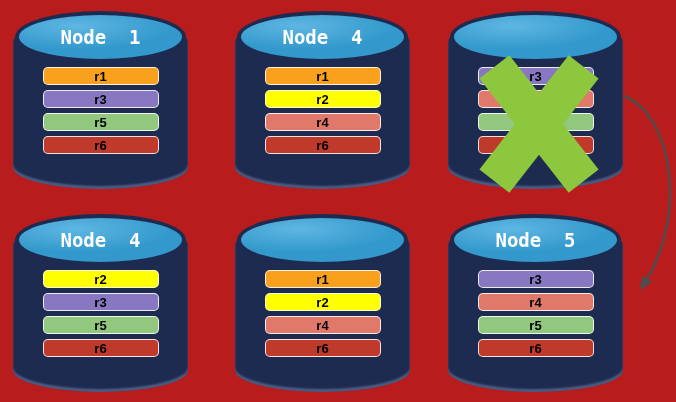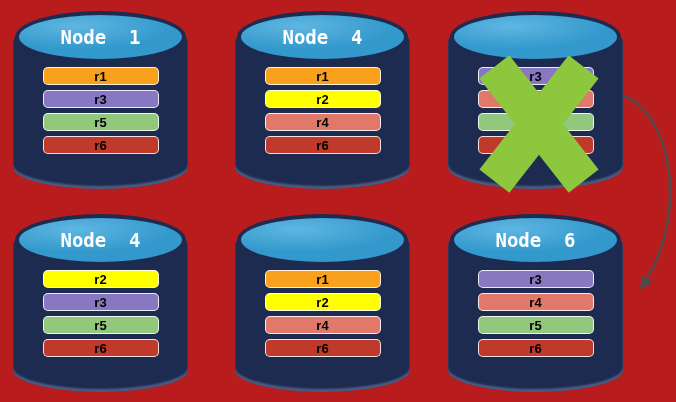--- a/index.html
+++ b/index.html
@@ -166,21 +166,21 @@
         </div>
         <div class="bar" style="background: rgb(192, 58, 43);">
           <span class="bar-label">r6</span>
         </div>
       </div>
 
     </div>
     <div class="node pos-5">
       <div class="cyl-body"></div>
       <div class="cyl-top"></div>
-      <div class="node-title">Node  6</div>
+      <div class="node-title">Node  5</div>
       <div class="bars">
         <div class="bar" style="background: rgb(136, 120, 194);">
           <span class="bar-label">r3</span>
         </div>
         <div class="bar" style="background: rgb(224, 121, 106);">
           <span class="bar-label">r4</span>
         </div>
         <div class="bar" style="background: rgb(146, 199, 126);">
           <span class="bar-label">r5</span>
         </div>

